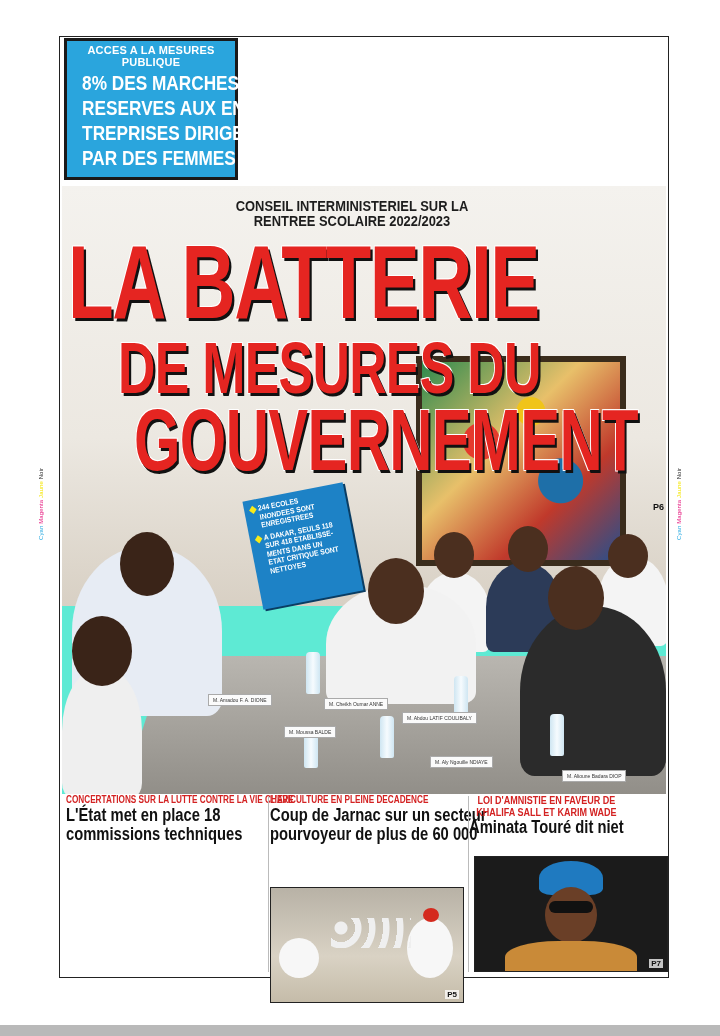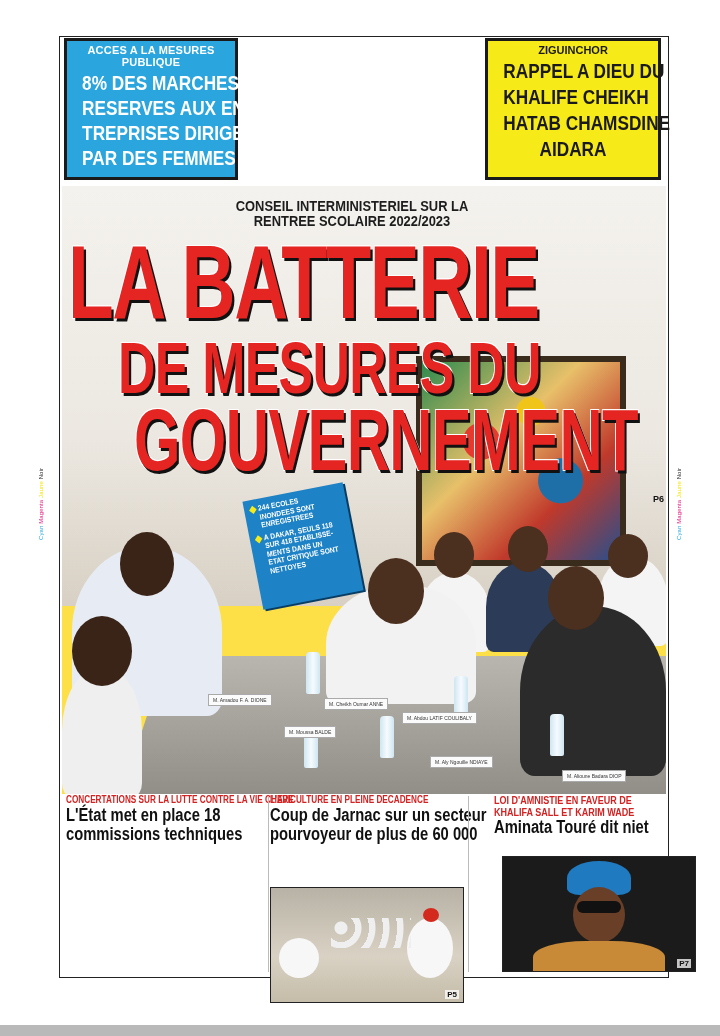--- a/index.html
+++ b/index.html
@@ -47,21 +47,21 @@
     clip-path: polygon(0 50%, 100% 0, 100% 100%);
   }
   .logo-text {
     position: absolute; left: 30px; top: -8px; font-family: "Liberation Sans", sans-serif;
     font-weight: bold; font-size: 132px; line-height: 140px; color: #111; letter-spacing: -4px;
     transform: scaleX(0.72); transform-origin: left top; white-space: nowrap;
   }
   .logo-meta { position: absolute; left: 2px; top: 130px; width: 236px; font-size: 6.3px; color: #222; white-space: nowrap; }
 
   
-  .main-area { position: absolute; left: 62px; top: 186px; width: 604px; height: 770px; overflow: hidden; background: #fde047; }
+  .main-area { position: absolute; left: 62px; top: 186px; width: 604px; height: 770px; overflow: hidden; background: #5eead4; }
   .wall { position: absolute; left: 0; top: 0; width: 604px; height: 420px; background: linear-gradient(180deg, #f4f2ee 0%, #ece8e1 60%, #d8d0c4 100%); }
   .painting {
     position: absolute; left: 354px; top: 170px; width: 210px; height: 210px;
     background:
       radial-gradient(circle at 30% 40%, #e53a2d 0 18px, transparent 19px),
       radial-gradient(circle at 70% 60%, #1e6fa8 0 22px, transparent 23px),
       radial-gradient(circle at 55% 25%, #f0c419 0 14px, transparent 15px),
       linear-gradient(135deg, #2d8a4e 0%, #e8c06a 40%, #c0392b 70%, #274f8c 100%);
     border: 6px solid #3a2c1c; box-sizing: border-box;
   }
@@ -107,21 +107,21 @@
   .blue-callout .bullet { position: absolute; left: 0; top: 1px; width: 6px; height: 6px; background: #f7ea19; transform: rotate(45deg); }
 
   
   .stories { position: absolute; left: 62px; top: 794px; width: 604px; height: 180px; background: #fff; }
   .story { position: absolute; top: 0; height: 180px; }
   .story .kicker { font-size: 10px; font-weight: bold; color: #d32222; white-space: nowrap; transform: scaleX(0.82); transform-origin: left; line-height: 12px; }
   .story .head { font-size: 18px; font-weight: bold; color: #111; line-height: 19px; transform: scaleX(0.82); transform-origin: left; white-space: nowrap; }
   .story-photo { position: absolute; top: 62px; height: 114px; overflow: hidden; border: 1px solid #222; }
   .s1 { left: 4px; width: 200px; }
   .s2 { left: 208px; width: 196px; }
-  .s3 { left: 432px; width: 196px; }
+  .s3 { left: 404px; width: 196px; text-align: center; }
   .s3 .kicker { font-size: 11px; line-height: 12px; }
   .sep { position: absolute; top: 2px; width: 1px; height: 176px; background: #bbb; }
   .pref { position: absolute; right: 4px; bottom: 3px; font-size: 8px; font-weight: bold; color: #111; background: rgba(255,255,255,0.75); padding: 0 2px; }
 </style>
 </head>
 <body>
 
 <div class="page">
 
   <div class="side-reg left">
@@ -143,29 +143,20 @@
     <div class="kicker">ACCES A LA MESURES PUBLIQUE</div>
     <div class="headline">
       <div>8% DES MARCHES</div>
       <div>RESERVES AUX EN-</div>
       <div>TREPRISES DIRIGEES</div>
       <div>PAR DES FEMMES</div>
     </div>
   </div>
 
 
-  <div class="box-right">
-    <div class="kicker">ZIGUINCHOR</div>
-    <div class="headline">
-      <div>RAPPEL A DIEU DU</div>
-      <div>KHALIFE CHEIKH</div>
-      <div>HATAB CHAMSDINE</div>
-      <div>AIDARA</div>
-    </div>
-  </div>
 
   <div class="main-area">
     <div class="wall"></div>
     <div class="painting"></div>
 
     <div class="person bg-p1"></div>
     <div class="person bg-p1h"></div>
     <div class="person bg-p2"></div>
     <div class="person bg-p2h"></div>
     <div class="person bg-p3"></div>
@@ -196,21 +187,21 @@
     <div class="nameplate" style="left:500px;top:584px;">M. Alioune Badara DIOP</div>
 
     <div class="sub-head">
       <div>CONSEIL INTERMINISTERIEL SUR LA</div>
       <div>RENTREE SCOLAIRE 2022/2023</div>
     </div>
 
     <div class="big-title title-l1">LA BATTERIE</div>
     <div class="big-title title-l2">DE MESURES DU</div>
     <div class="big-title title-l3">GOUVERNEMENT</div>
-    <div class="page-ref" style="left:556px;top:308px;padding-left:35px;">P6</div>
+    <div class="page-ref" style="left:556px;top:316px;padding-left:35px;">P6</div>
 
     <div class="blue-callout">
       <div class="item">
         <span class="bullet"></span>
         <span>244 ECOLES INONDEES SONT ENREGISTREES</span>
       </div>
       <div class="item">
         <span class="bullet"></span>
         <span>A DAKAR, SEULS 118 SUR 418 ETABLISSE-MENTS DANS UN ETAT CRITIQUE SONT NETTOYES</span>
       </div>

